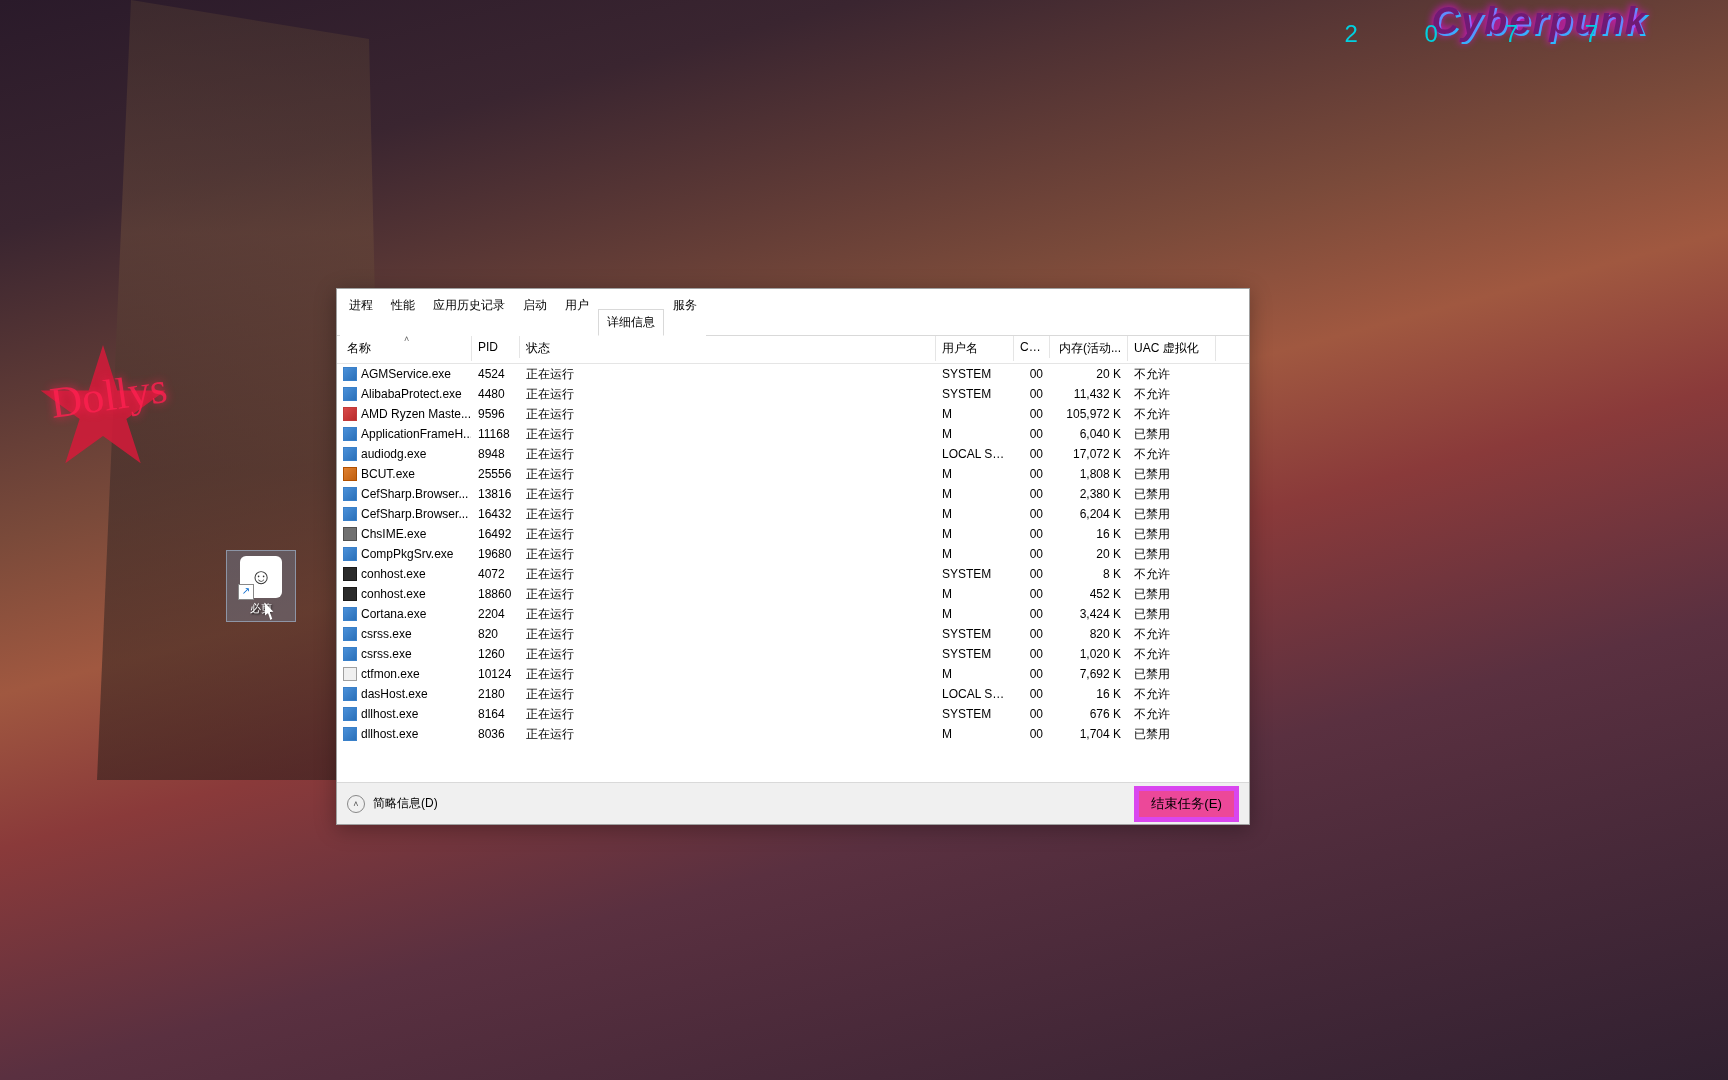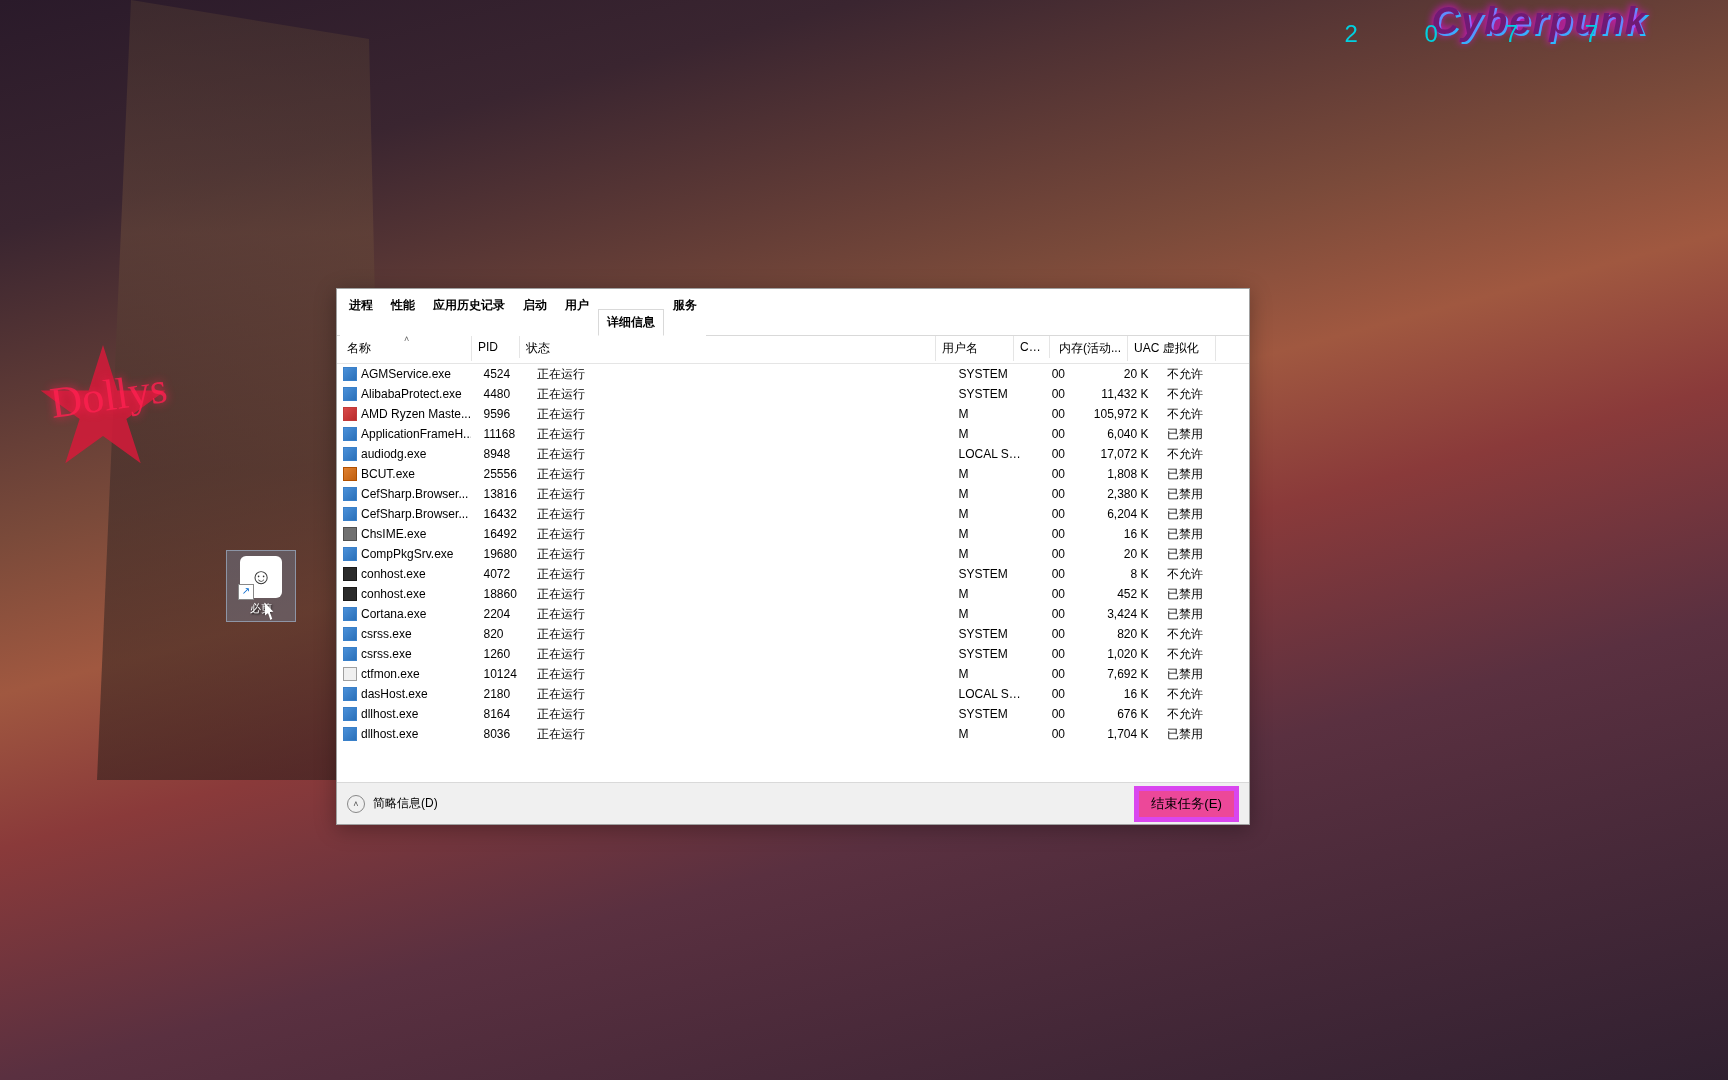--- a/index.html
+++ b/index.html
@@ -172,21 +172,20 @@
   margin-top: 2px;
 }
 .tabs .tab {
   padding: 4px 8px;
   cursor: pointer;
   border: 1px solid transparent;
   border-bottom: none;
   position: relative;
   bottom: -1px;
   background: #fff;
-  font-weight: bold;
 }
 .tabs .tab.active {
   border-color: #d9d9d9;
   border-bottom: 1px solid #fff;
   margin-top: 17px;
 }
 
 .grid-container {
   flex: 1;
   overflow: hidden;
@@ -233,21 +232,20 @@
   height: 16px;
   background: #f0f0f0;
   border: 1px solid #c0c0c0;
 }
 
 .row {
   display: flex;
   height: 20px;
   align-items: center;
   cursor: default;
-  justify-content: space-between;
 }
 .row .col { border-right: 1px solid transparent; padding: 2px 6px; }
 .row .col.name { display: flex; align-items: center; gap: 4px; }
 .file-icon {
   width: 14px;
   height: 14px;
   flex-shrink: 0;
   display: inline-block;
   background: linear-gradient(135deg, #4a90d9 0%, #2a70b9 100%);
   border: 1px solid #3a80c9;

